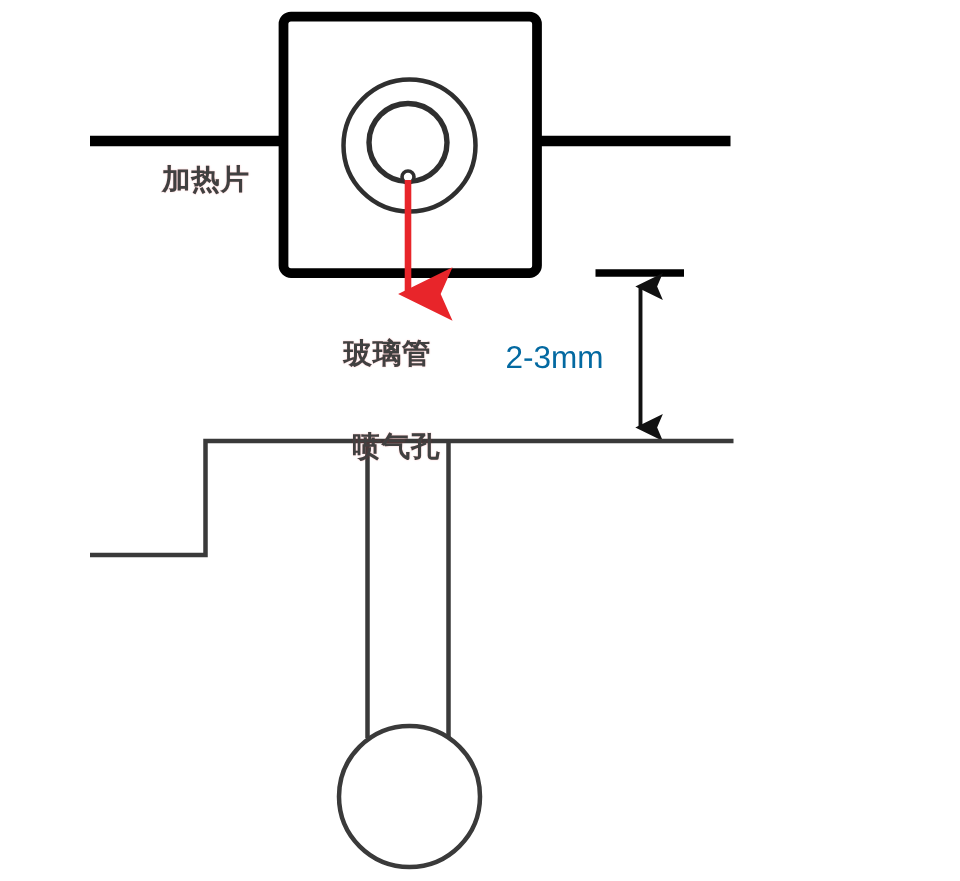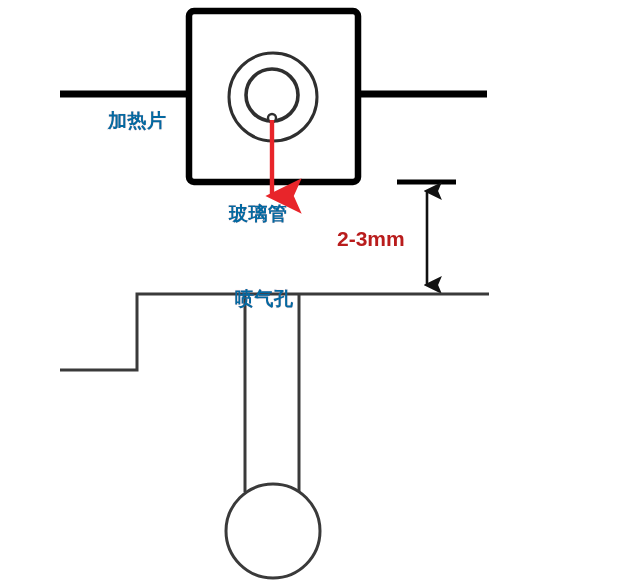--- a/index.html
+++ b/index.html
@@ -25,34 +25,34 @@
     height: 587px;
     display: block;
   }
   .label {
     position: absolute;
     white-space: nowrap;
     line-height: 1;
     pointer-events: none;
   }
   .label-cn {
-    color: #0369a1;
+    color: #404040;
     font-size: 19px;
     font-weight: 700;
     letter-spacing: 0.5px;
     text-shadow: 0 0 1px rgba(232,37,42,0.35);
   }
   .label-dim {
-    color: #b91c1c;
+    color: #0369a1;
     font-size: 21px;
-    font-weight: 700;
+    font-weight: 400;
     letter-spacing: 0px;
   }
   #label-heater   { left: 108px; top: 111px; }
-  #label-glass    { left: 229px; top: 204px; text-align: right; }
+  #label-glass    { left: 229px; top: 227px; text-align: right; }
   #label-nozzle   { left: 235px; top: 264px; margin-top: 25px; }
   #label-gap      { left: 337px; top: 228px; }
 </style>
 </head>
 <body>
 
 <div id="diagram-root">
 
   <svg id="diagram-svg" viewBox="0 0 640 587">
 

